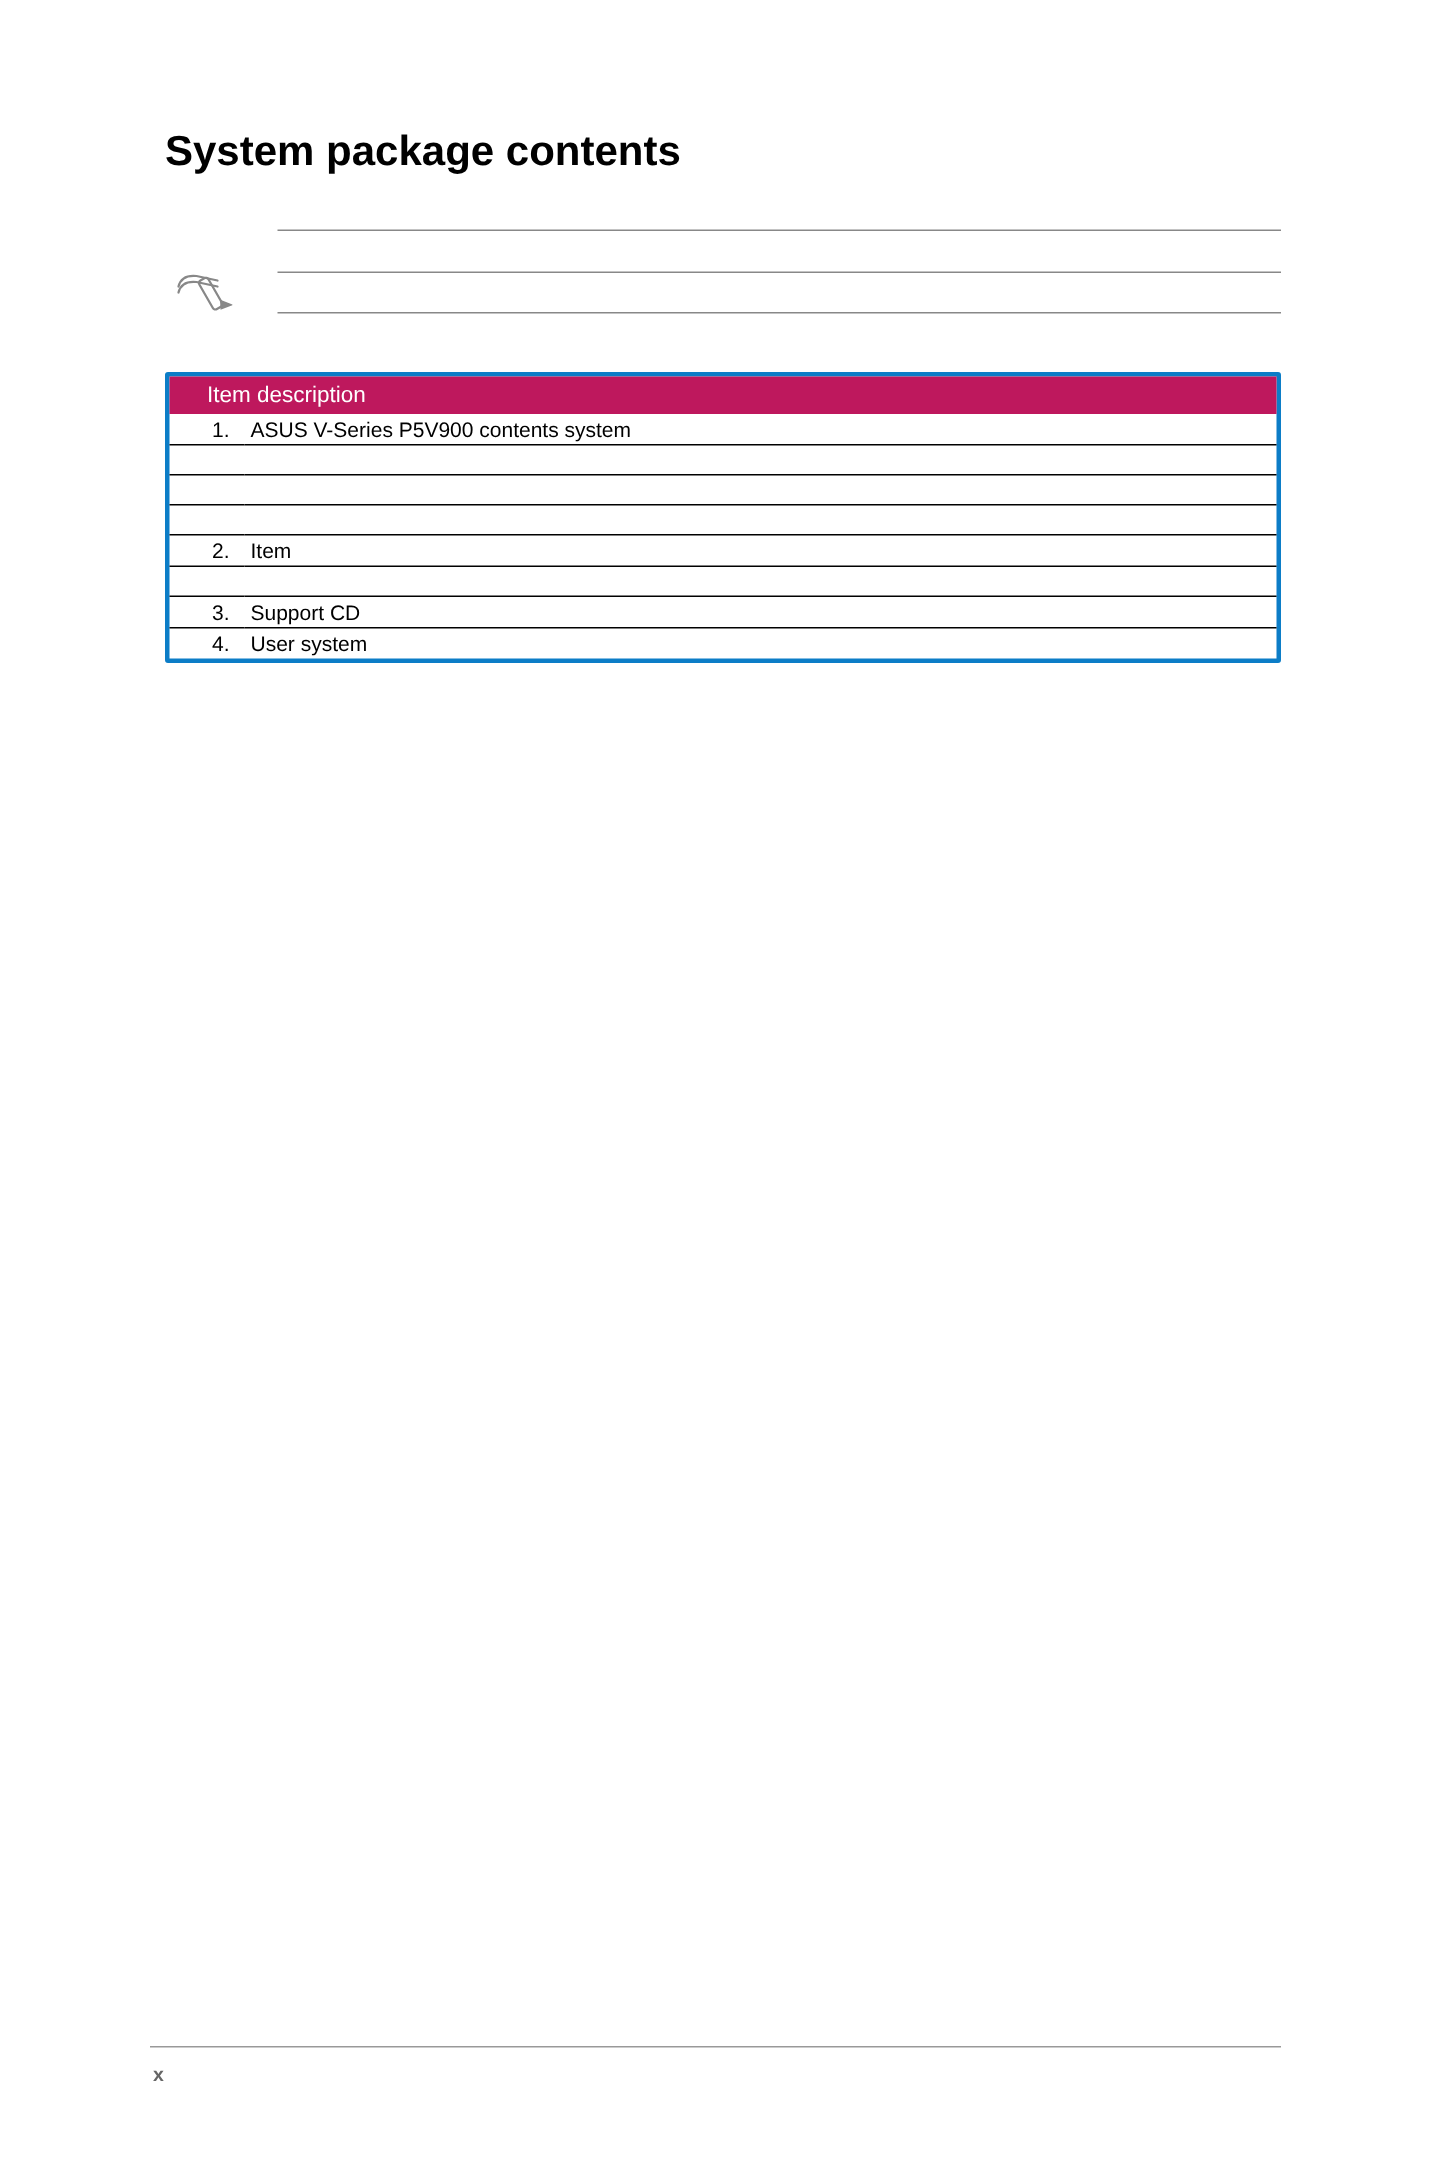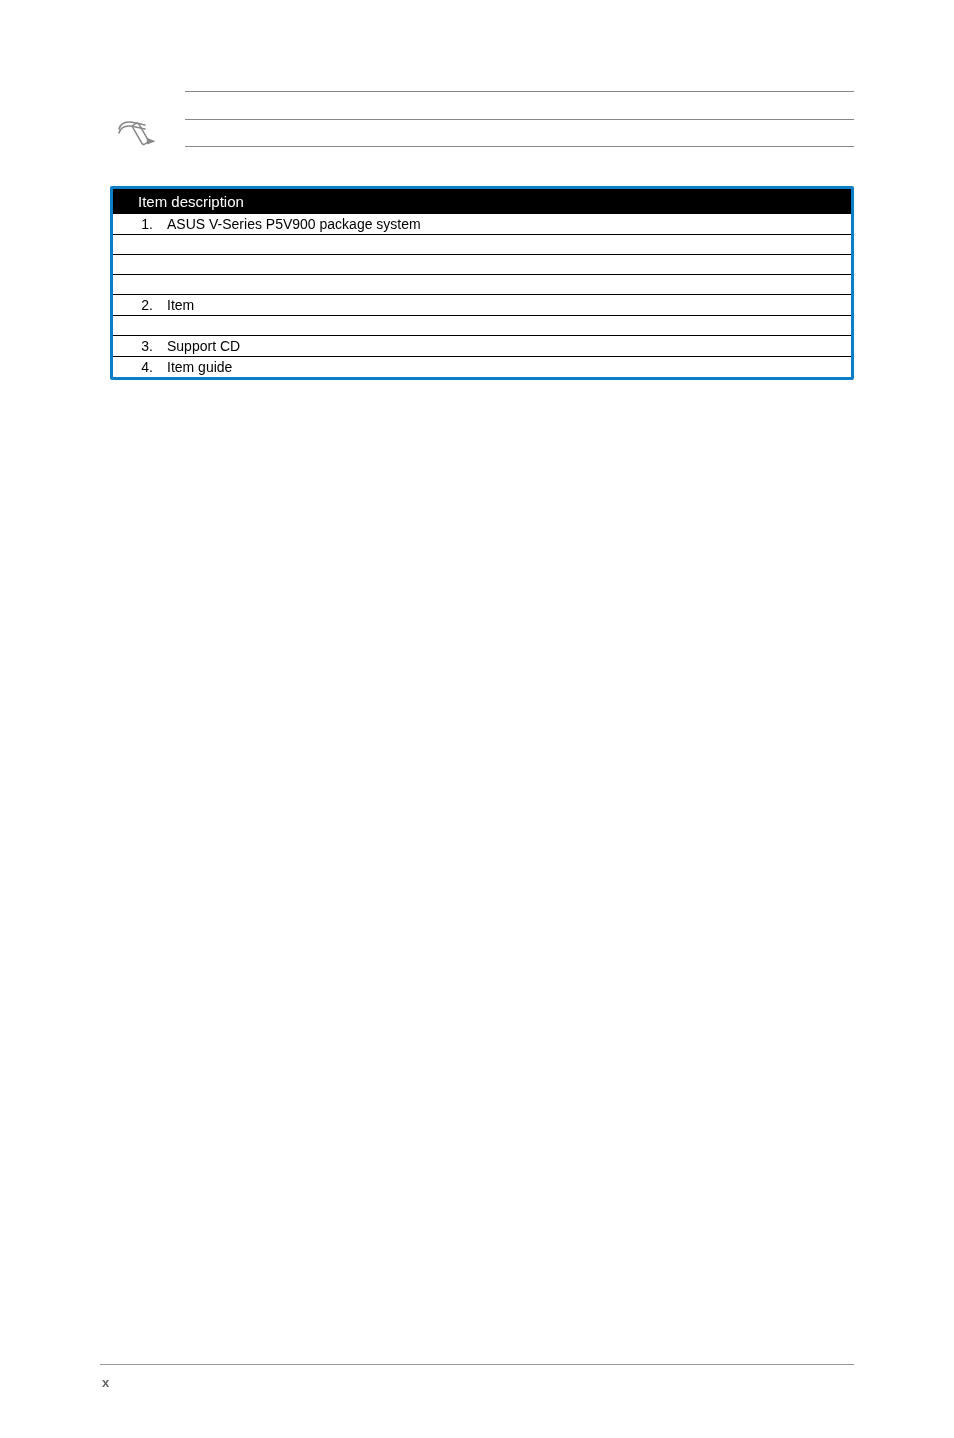--- a/index.html
+++ b/index.html
@@ -53,21 +53,21 @@
     }
     .table-container {
       border: 3px solid #0c7dc7;
       border-radius: 2px;
     }
     .table {
       width: 100%;
       border-collapse: collapse;
     }
     .table-header {
-      background: #000000;
+      background: #be185d;
       color: #fff;
       font-size: 15px;
       text-align: left;
       padding: 4px 8px 4px 25px;
       font-weight: normal;
     }
     .table-row td {
       font-size: 14px;
       color: #000;
       padding: 2px 0;
@@ -100,20 +100,21 @@
       font-size: 13px;
       font-weight: bold;
       color: #666;
       margin-left: 2px;
     }
   </style>
 </head>
 <body>
 
 <div class="page">
+  <h1 class="title">System package contents</h1>
 
   <div class="note-section">
     <div class="note-icon">
       <svg viewBox="0 0 40 36" xmlns="http://www.w3.org/2000/svg">
         <g fill="none" stroke="#888" stroke-width="1.5">
           <path d="M 4 14 Q 6 6, 16 7 L 30 10" stroke-linecap="round"></path>
           <path d="M 4 18 Q 6 10, 16 11 L 30 14" stroke-linecap="round"></path>
           <rect x="22" y="8" width="7" height="22" rx="2" transform="rotate(-30 25 19)"></rect>
           <path d="M 29 27 L 33 32 L 27 31 Z" fill="#888" transform="rotate(-30 25 19)"></path>
         </g>
@@ -128,21 +129,21 @@
   <div class="table-container">
     <table class="table">
       <thead>
         <tr>
           <th class="table-header" colspan="2">Item description</th>
         </tr>
       </thead>
       <tbody>
         <tr class="table-row">
           <td class="num">1.</td>
-          <td class="desc">ASUS V-Series P5V900 package system</td>
+          <td class="desc">ASUS V-Series P5V900 contents system</td>
         </tr>
         <tr class="table-row blank">
           <td class="num"></td>
           <td class="desc"></td>
         </tr>
         <tr class="table-row blank">
           <td class="num"></td>
           <td class="desc"></td>
         </tr>
         <tr class="table-row blank">
@@ -156,21 +157,21 @@
         <tr class="table-row blank">
           <td class="num"></td>
           <td class="desc"></td>
         </tr>
         <tr class="table-row">
           <td class="num">3.</td>
           <td class="desc">Support CD</td>
         </tr>
         <tr class="table-row">
           <td class="num">4.</td>
-          <td class="desc">Item guide</td>
+          <td class="desc">User system</td>
         </tr>
       </tbody>
     </table>
   </div>
 
   <div class="footer">
     <div class="page-num">x</div>
   </div>
 </div>
 

